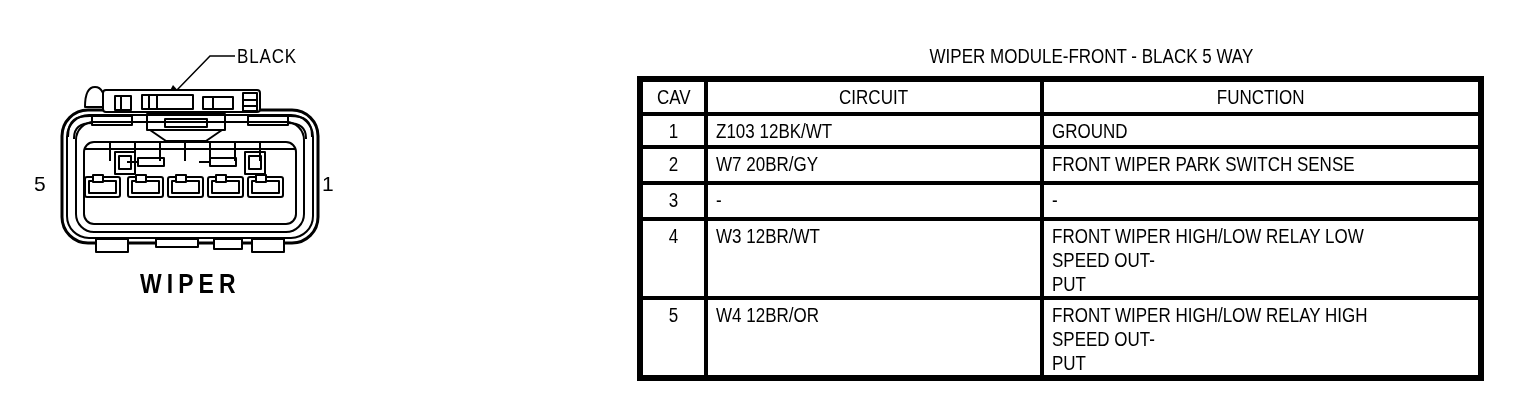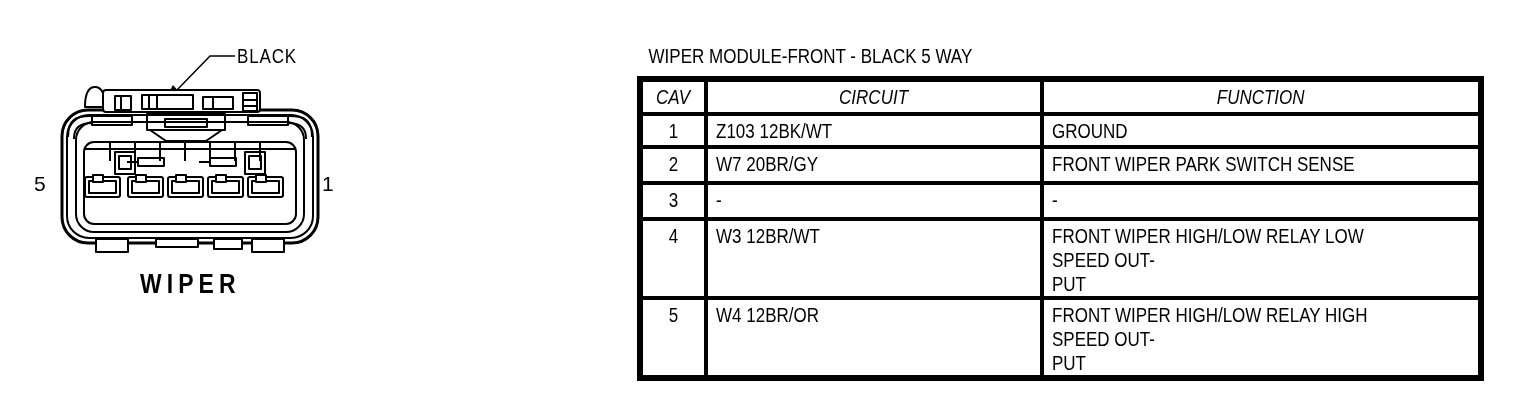--- a/index.html
+++ b/index.html
@@ -24,31 +24,31 @@
   .pin-left{left:34px;top:172px;}
   .pin-right{left:322px;top:172px;}
   .caption{
     position:absolute;left:100px;top:268px;width:180px;text-align:center;
     font-weight:700;font-size:27px;line-height:32px;letter-spacing:6px;
   }
   .caption div{height:32px;text-decoration:underline;}
 
   
   .table-title{
-    position:absolute;left:620px;top:45px;width:841px;
-    font-size:20px;
+    position:absolute;left:671px;top:45px;width:841px;
+    text-align:center;font-size:20px;
   }
   .pin-table{
     position:absolute;left:637px;top:76px;width:841px;
     border-collapse:collapse;table-layout:fixed;
     font-size:20px;line-height:24px;
   }
   .pin-table, .pin-table th, .pin-table td{border:4px solid #000;}
   .pin-table{border-width:6px;}
-  .pin-table th{font-weight:400;height:30px;text-align:center;vertical-align:middle;padding:0;font-style:italic;}
+  .pin-table th{font-weight:400;height:30px;text-align:center;vertical-align:middle;padding:0;}
   .pin-table td{vertical-align:top;padding:3px 6px 0 8px;}
   .pin-table td.cav-cell{text-align:center;padding-left:0;padding-right:0;}
   tbody tr:nth-child(1) td{height:26px;}
   tbody tr:nth-child(2) td{height:29px;}
   tbody tr:nth-child(3) td{height:29px;}
   tbody tr:nth-child(4) td{height:46px;}
   tbody tr:nth-child(5) td{height:46px;}
 
   svg .ln{fill:none;stroke:#000;stroke-width:2;stroke-linejoin:round;stroke-linecap:square;}
   svg .ln3{fill:none;stroke:#000;stroke-width:3;stroke-linejoin:round;}

